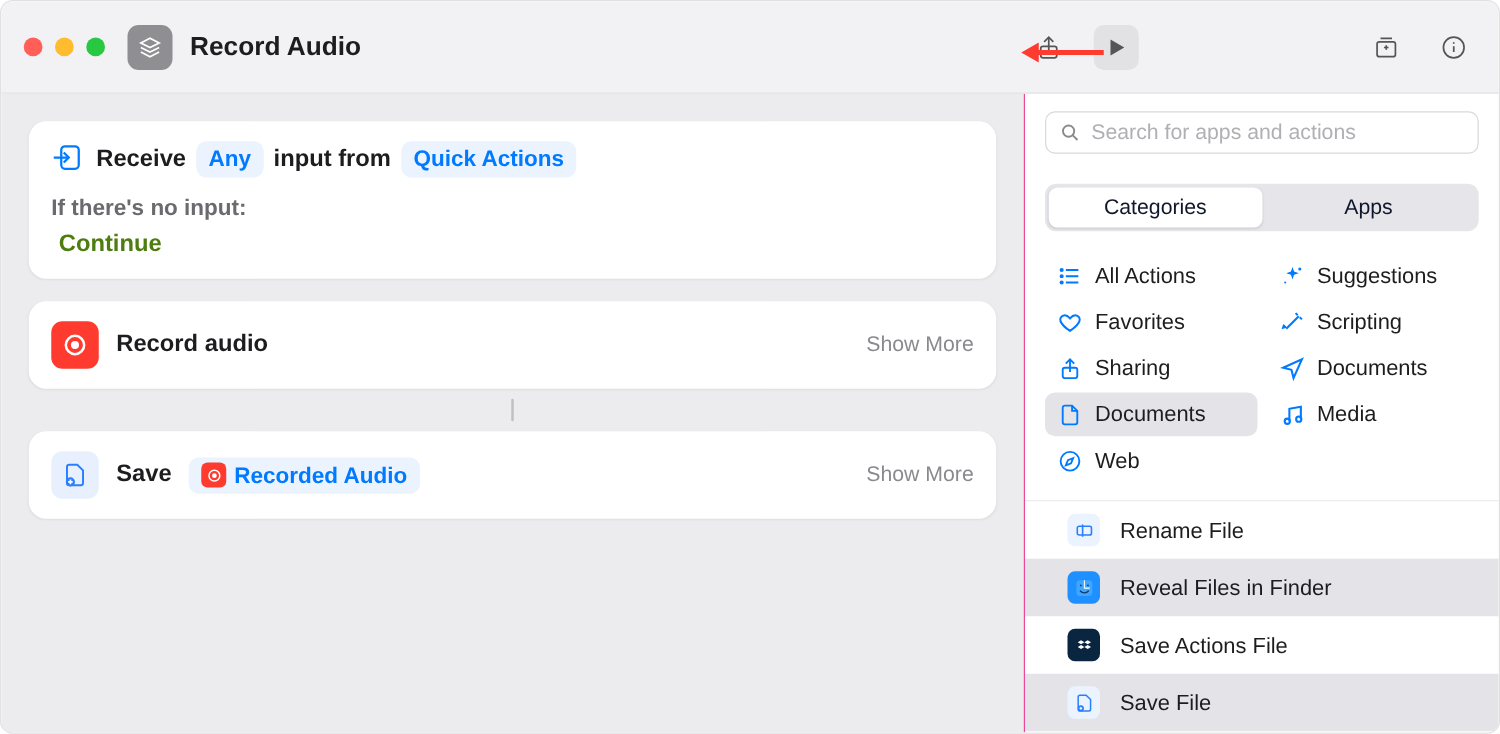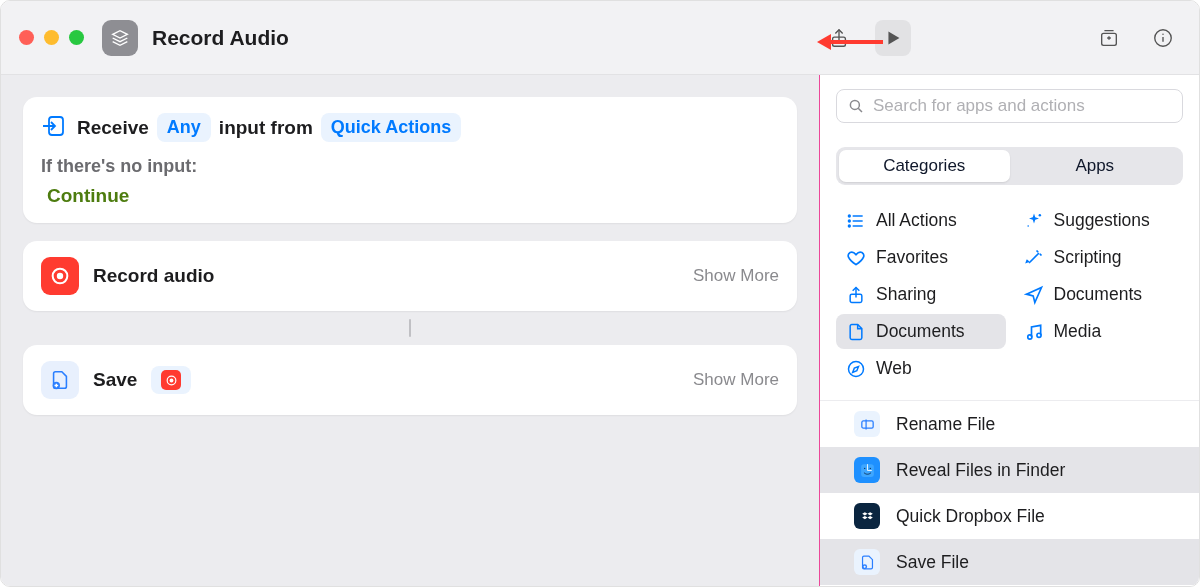--- a/index.html
+++ b/index.html
@@ -168,20 +168,21 @@
             </svg>
         </div>
         <span class="action-title">Save</span>
         <span class="chip">
           <span class="mini-icon">
             <svg viewBox="0 0 24 24">
                 <circle cx="12" cy="12" r="8" class="rec-ring"></circle>
                 <circle cx="12" cy="12" r="3.5" class="rec-circle"></circle>
               </svg>
           </span>
+          <span>Recorded Audio</span>
         </span>
         <span class="show-more">Show More</span>
       </div>
 
     </div>
 
     <div class="side">
       <div class="side-top">
         <div class="search-wrap">
           <svg viewBox="0 0 24 24">
@@ -285,21 +286,21 @@
               </svg>
           </div>
           <span>Reveal Files in Finder</span>
         </div>
         <div class="al-item">
           <div class="al-icon" style="background:#0a2540">
             <svg viewBox="0 0 24 24" fill="#fff">
                 <path d="M7 5l5 3-5 3-5-3 5-3zm10 0l5 3-5 3-5-3 5-3zM7 12l5 3-5 3-5-3 5-3zm10 0l5 3-5 3-5-3 5-3z" transform="scale(0.75) translate(4 3)"></path>
               </svg>
           </div>
-          <span>Quick Dropbox File</span>
+          <span>Save Actions File</span>
         </div>
         <div class="al-item sel">
           <div class="al-icon" style="background:#eaf3fe">
             <svg viewBox="0 0 24 24" fill="none" stroke="#2a7fff" stroke-width="1.7">
                 <path d="M14 3H7a2 2 0 0 0-2 2v14a2 2 0 0 0 2 2h10a2 2 0 0 0 2-2V8l-5-5z"></path>
                 <circle cx="8" cy="18" r="3.5" fill="#2a7fff" stroke="none"></circle>
                 <path d="M8 16.5v3M6.5 18h3" stroke="#fff" stroke-width="1.3"></path>
               </svg>
           </div>
           <span>Save File</span>

